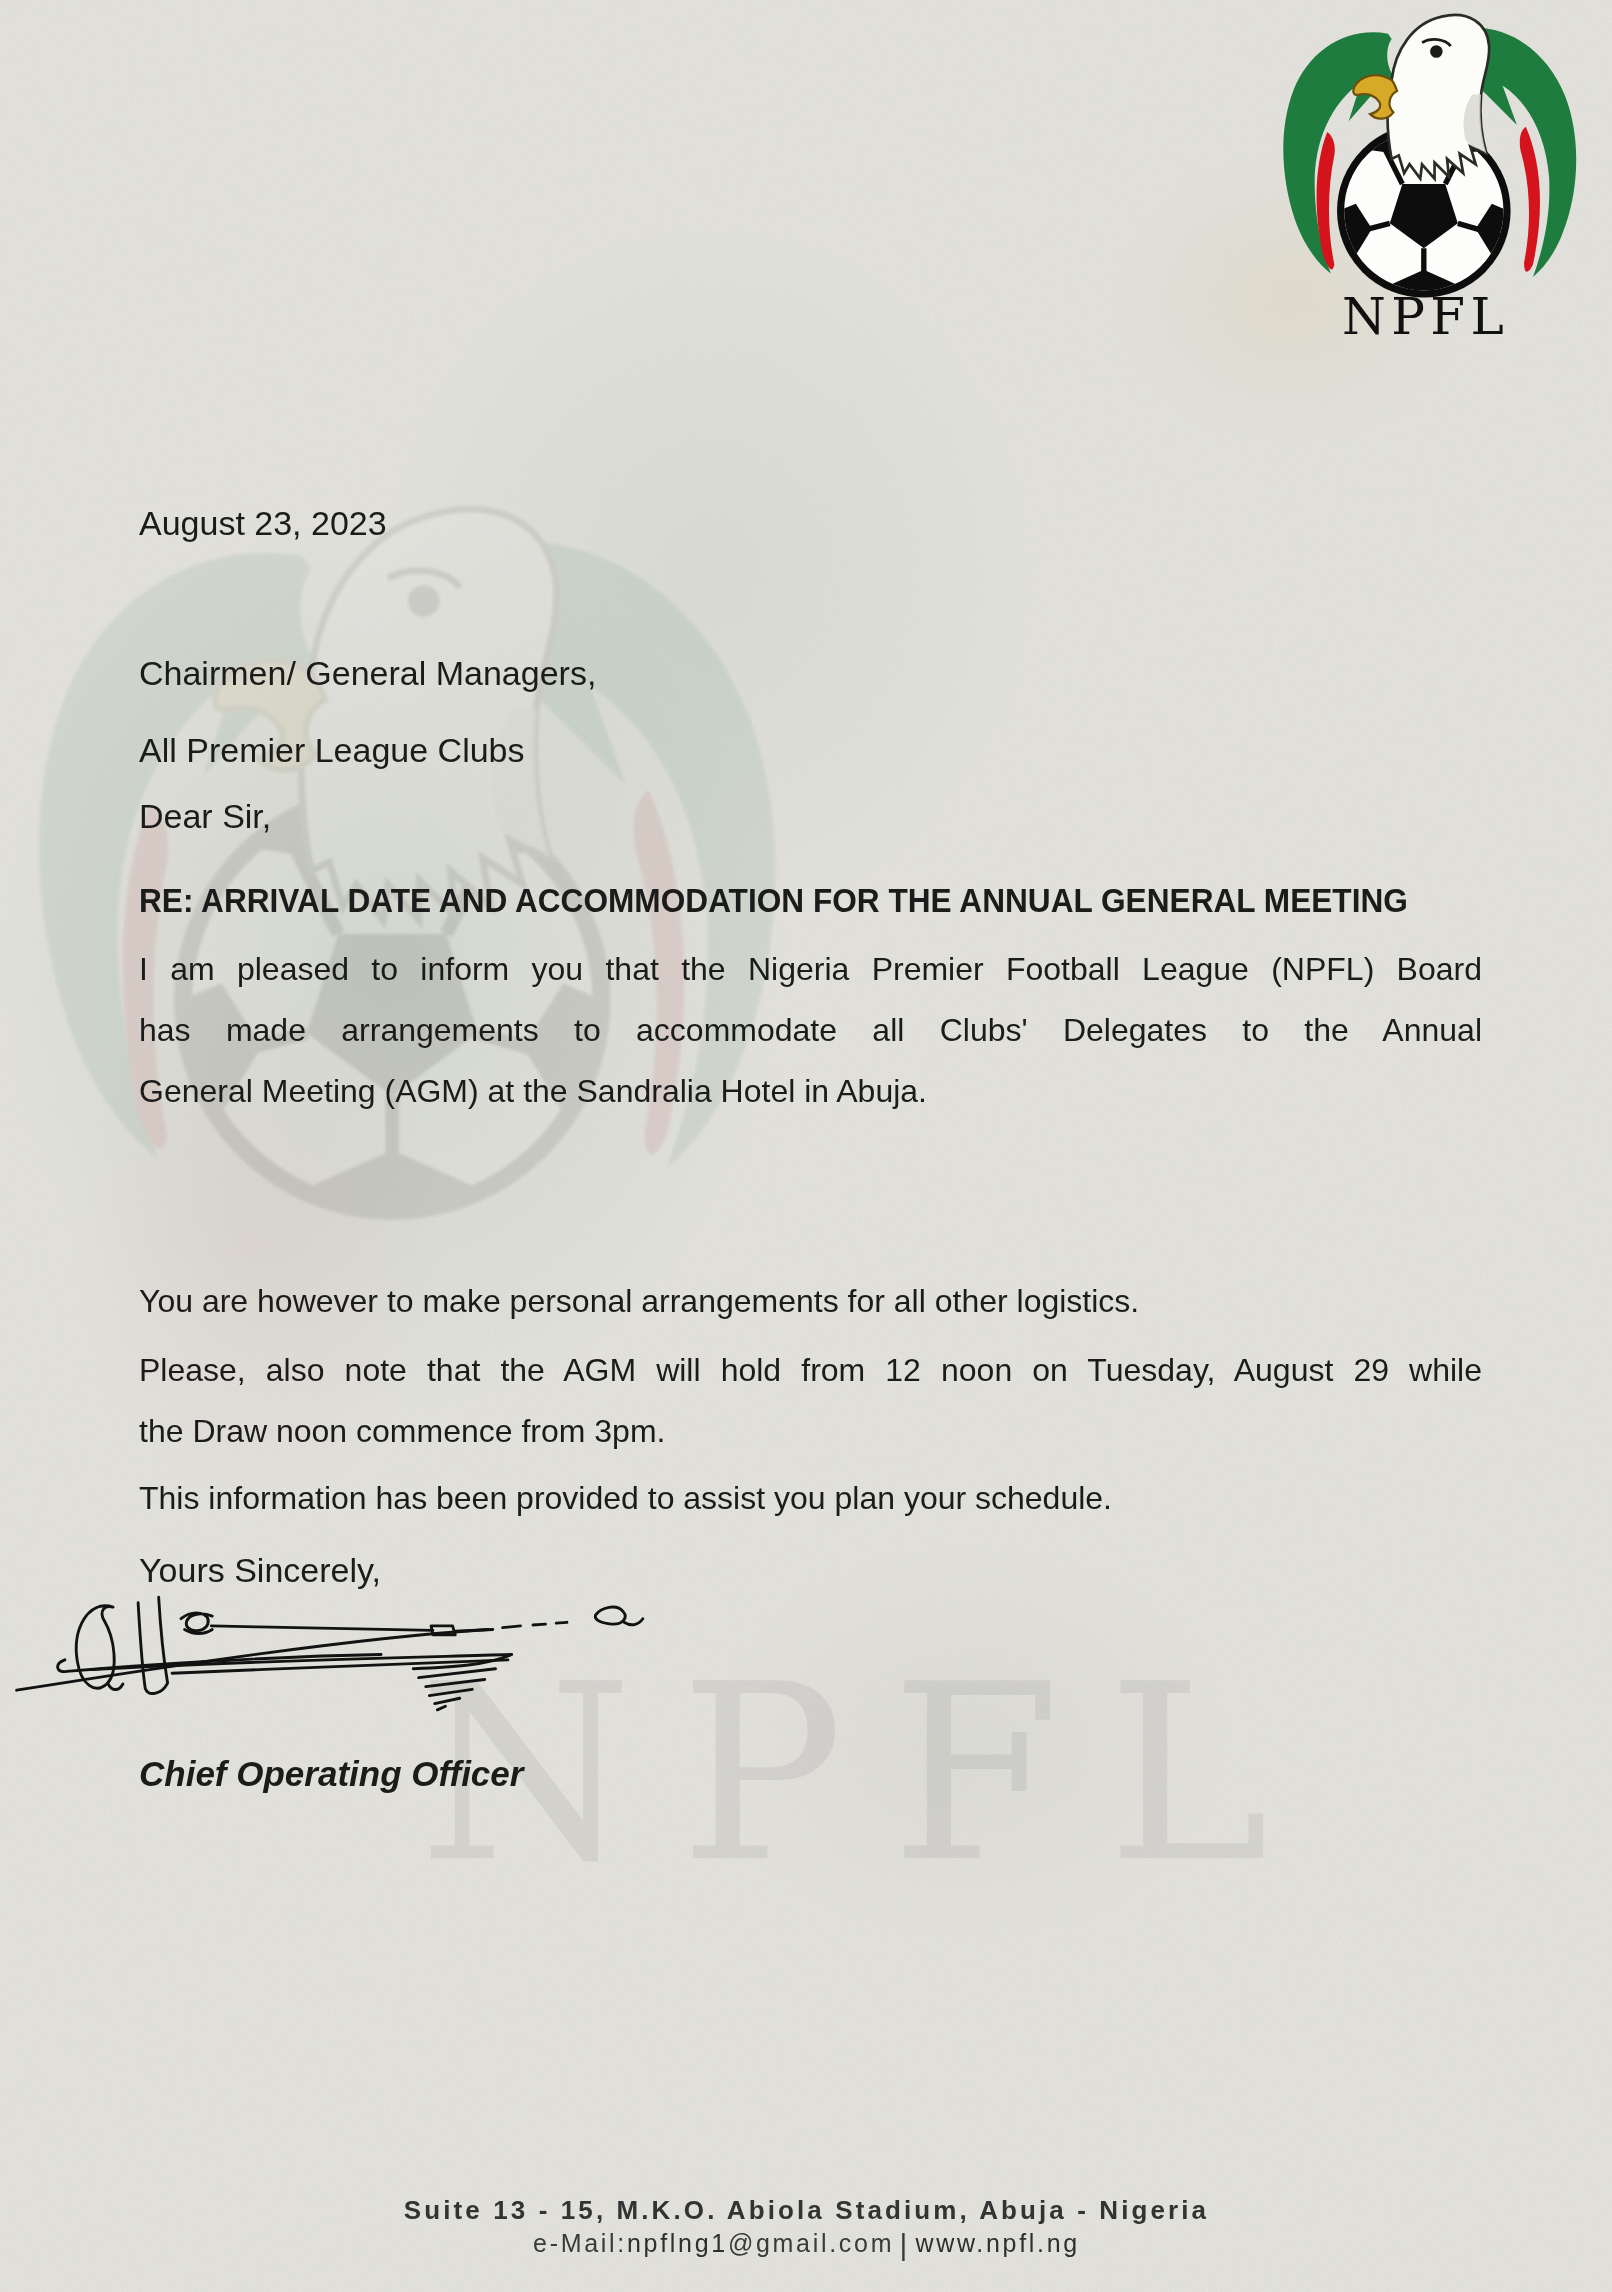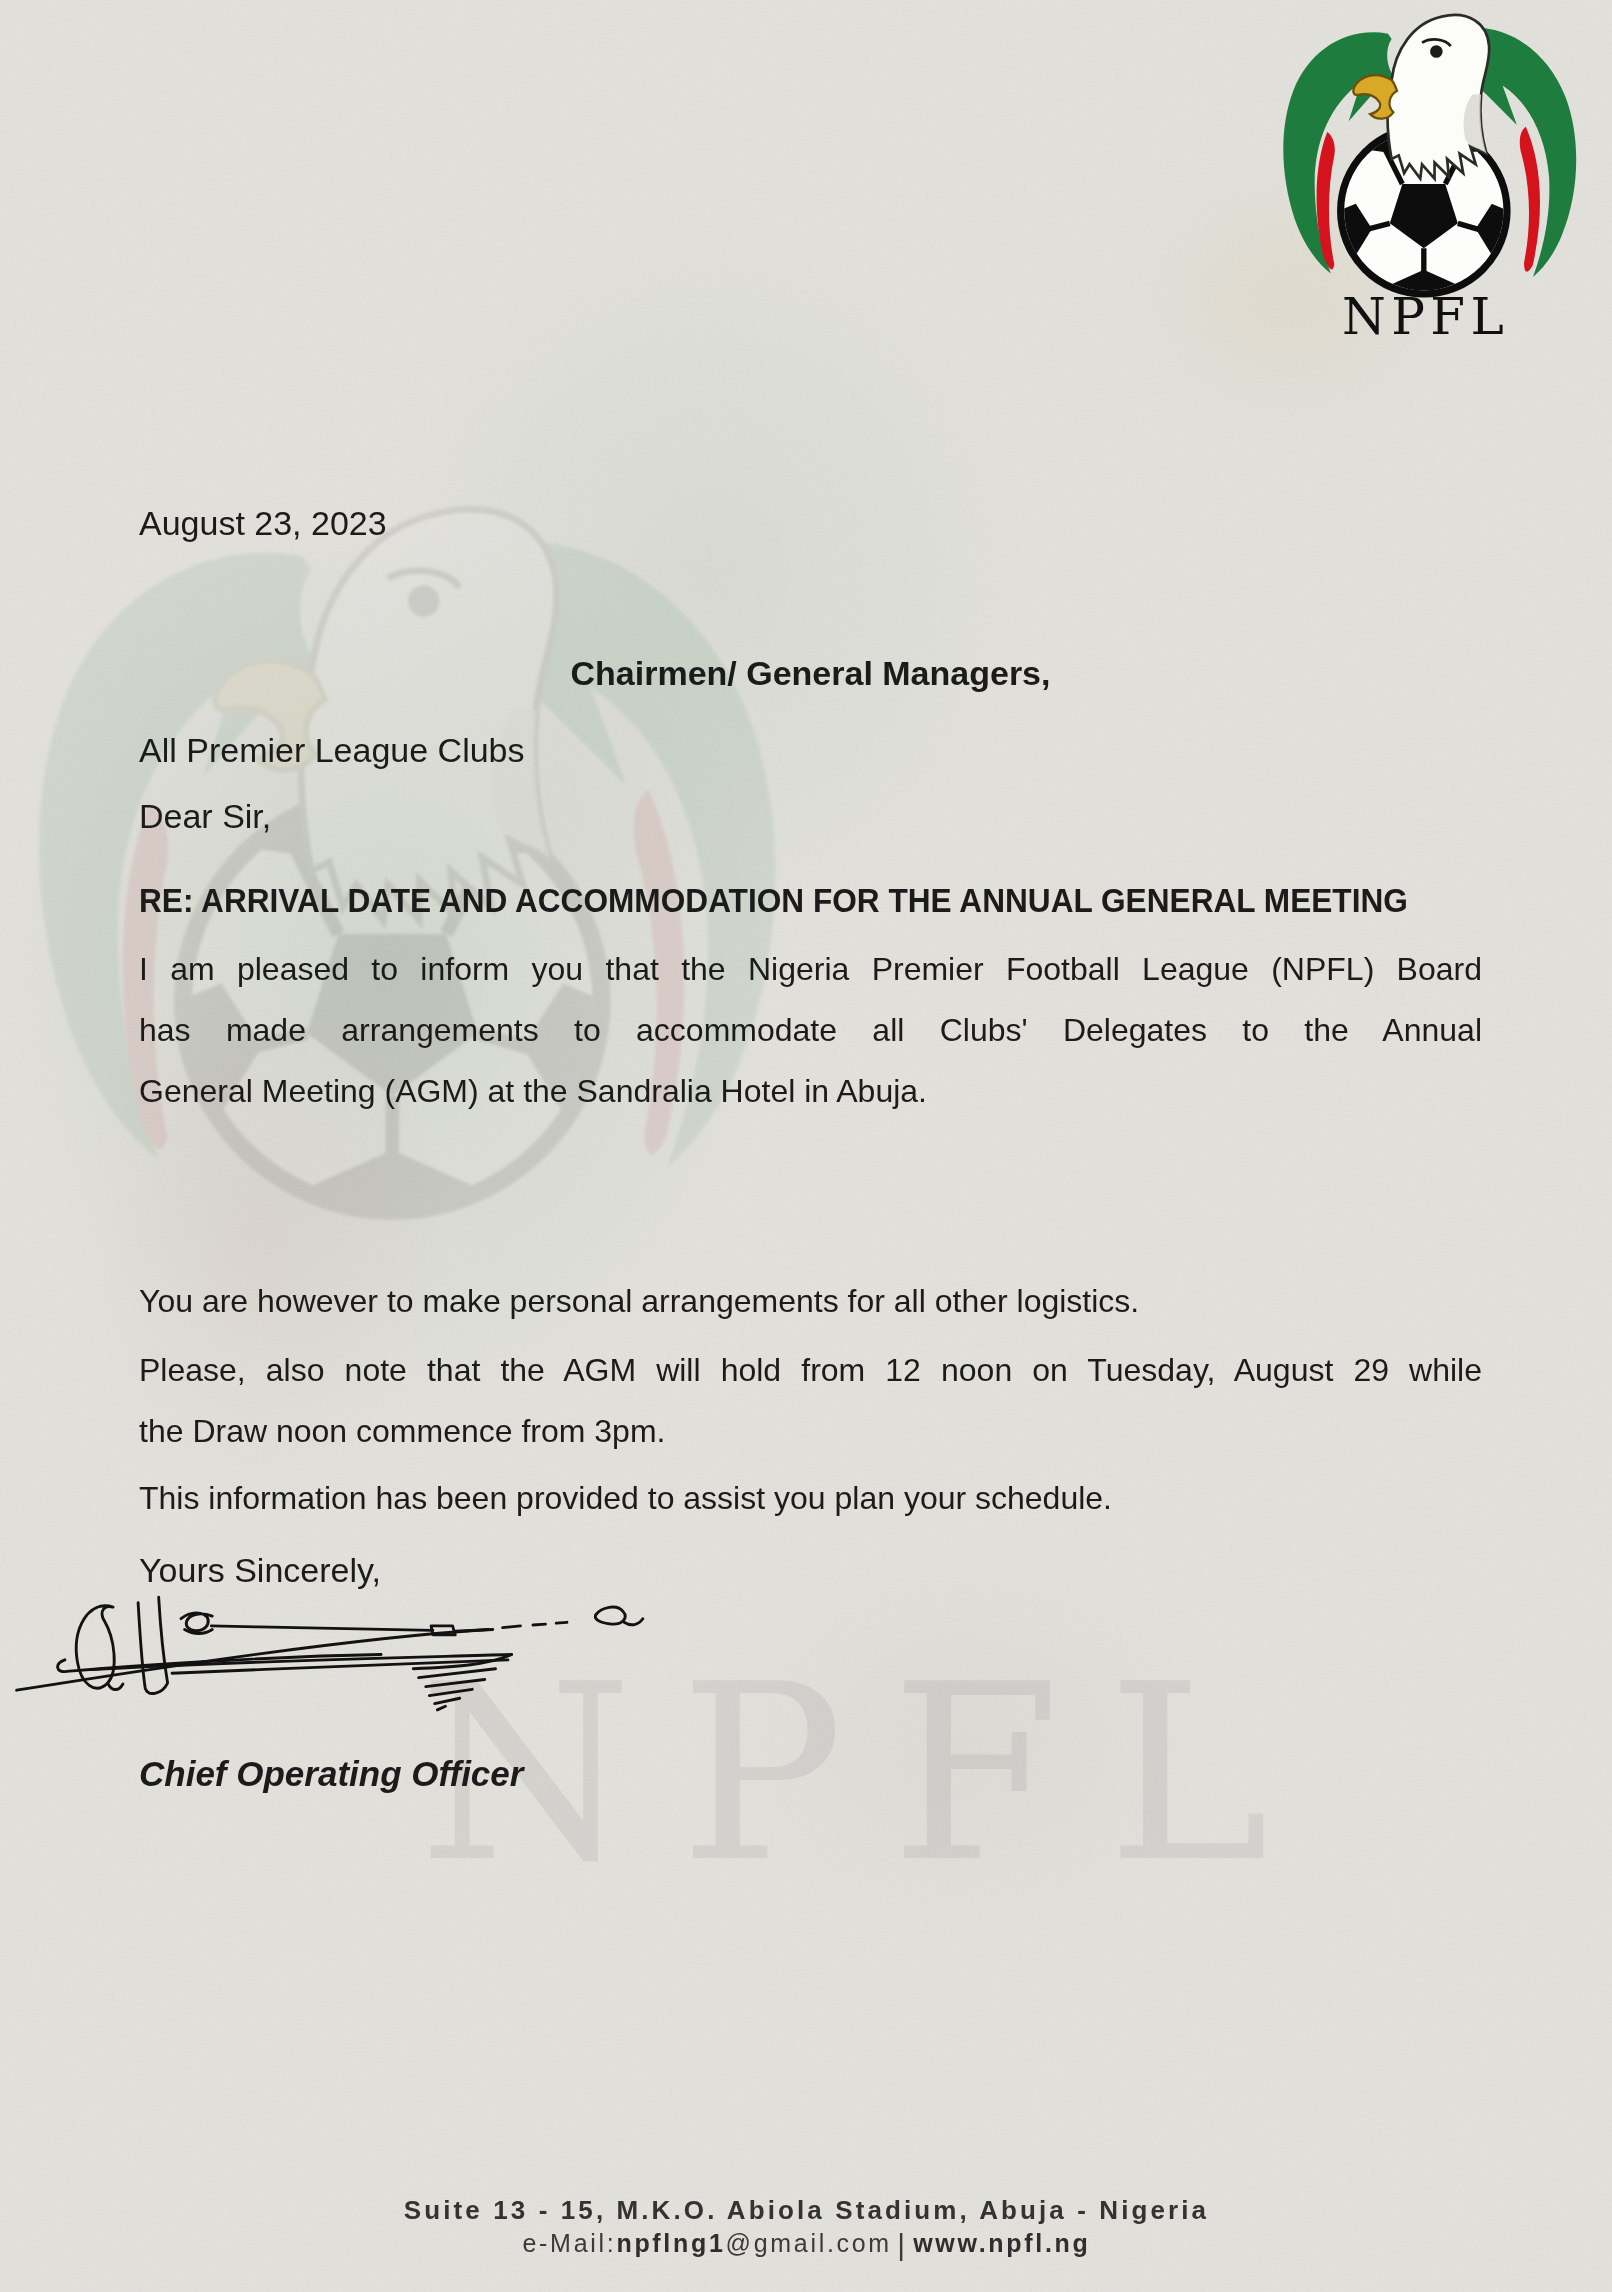--- a/index.html
+++ b/index.html
@@ -10,42 +10,42 @@
       radial-gradient(555px 645px at 24% 42%, rgba(138,170,140,0.20), rgba(138,170,140,0) 70%),
       radial-gradient(466px 502px at 44% 25%, rgba(150,178,152,0.13), rgba(150,178,152,0) 70%),
       radial-gradient(269px 385px at 16% 54%, rgba(198,140,128,0.10), rgba(198,140,128,0) 70%),
       radial-gradient(251px 206px at 80% 13%, rgba(221,201,150,0.20), rgba(221,201,150,0) 72%),
       radial-gradient(376px 287px at 60% 76%, rgba(168,168,158,0.10), rgba(168,168,158,0) 70%),
       #e8e7e2;
   }
   .noise{position:absolute;left:0;top:0;pointer-events:none;}
   .abs{position:absolute;left:139px;width:1343px;}
   .line{line-height:43px;font-size:34px;white-space:nowrap;}
-  .bold{font-weight:bold;text-align:center;}
+  .bold{font-weight:normal;}
   .subject{font-weight:bold;transform:scaleX(.93);transform-origin:left center;}
   .para .ln{line-height:61px;font-size:32px;}
   .para.just .ln:not(:last-child){text-align:justify;text-align-last:justify;}
   .sig-name{font-size:35px;font-weight:bold;line-height:43px;}
   .sig-title{font-size:35px;font-weight:bold;font-style:italic;line-height:43px;}
   
   .logo{position:absolute;left:1252px;top:5.4px;width:349px;height:340px;}
   
   .wm-crest{position:absolute;left:-40px;top:484px;opacity:.085;filter:blur(1.8px) saturate(.75);pointer-events:none;}
   .wm-text{
     position:absolute;left:419px;top:1632px;pointer-events:none;
     font-family:"DejaVu Serif",serif;font-size:244px;letter-spacing:47px;
     color:rgba(55,55,48,0.078);white-space:nowrap;
   }
   
   .signature{position:absolute;left:4.5px;top:1583px;pointer-events:none;}
   
   .footer{position:absolute;left:0;width:100%;text-align:center;color:#333;}
   .footer-address{top:2194px;font-size:26px;font-weight:bold;letter-spacing:3.1px;line-height:32px;}
   .footer-contact{top:2227px;font-size:25px;letter-spacing:2.7px;line-height:32px;color:#3a3a3a;}
-  .footer-contact .b{font-weight:bold;color:#2e2e2e;}
+  .footer-contact .b{font-weight:normal;color:#2e2e2e;}
   .footer-contact .bar{font-weight:400;font-size:30px;vertical-align:-2.7px;padding:0 5.4px;}
 </style>
 </head>
 <body>
 
 <div class="page">
 
   <svg width="0" height="0" style="position:absolute" aria-hidden="true">
     <defs>
       <symbol id="crest" viewBox="0 0 390 380">

